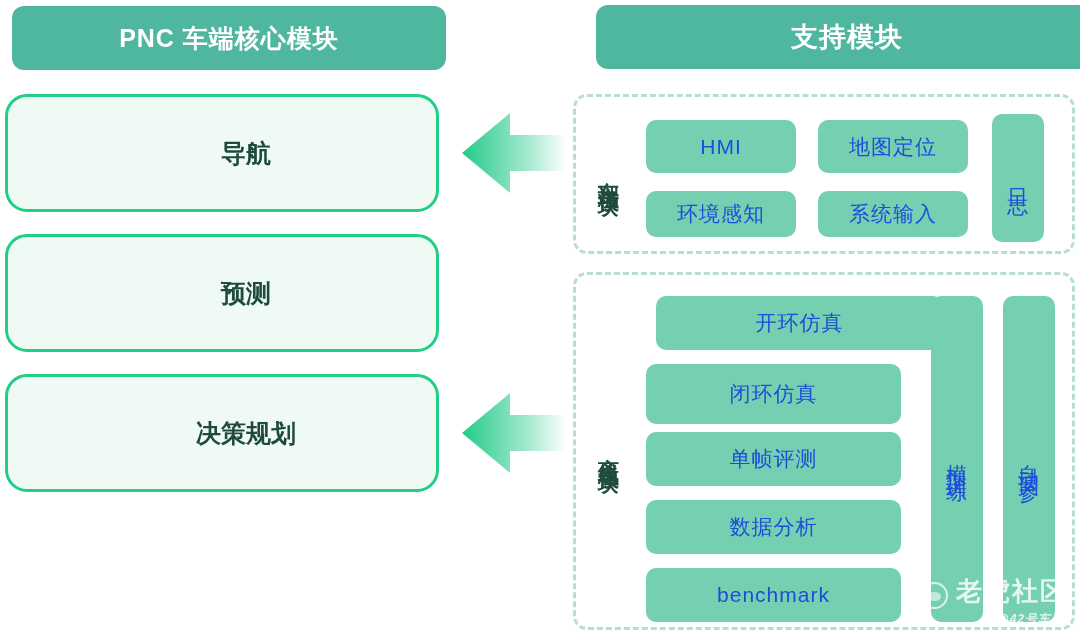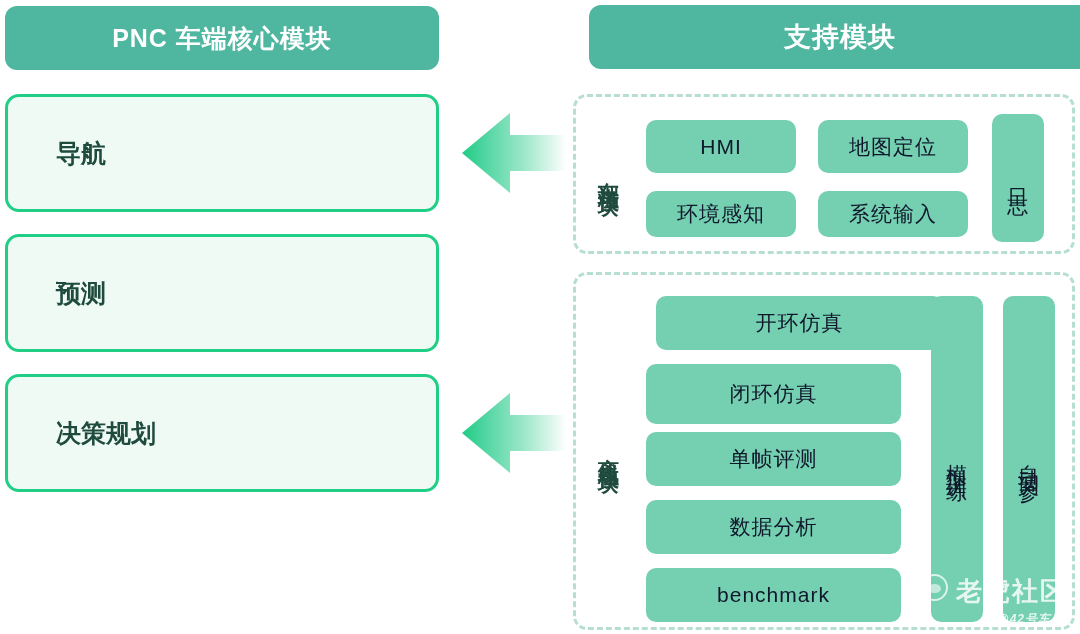--- a/index.html
+++ b/index.html
@@ -13,32 +13,33 @@
 
   
   .col-header {
     position:absolute;
     background:#4FB6A0;
     border-radius:12px;
     display:flex; align-items:center; justify-content:center;
     color:#ffffff;
     font-weight:700;
     letter-spacing:1px;
+    margin-left:7px;
   }
   #header-left  { left:5px;   top:6px;  width:434px; height:64px; font-size:25px; }
   #header-right { left:589px; top:5px;  width:502px; height:64px; font-size:27px; }
 
   
   .core-box {
     position:absolute;
     left:5px; width:434px;
     background:#EFFAF4;
     border:3px solid #21CE85;
-    border-radius:14px;
-    display:flex; align-items:center; justify-content:flex-start;
+    border-radius:22px;
+    display:flex; align-items:center; justify-content:center;
     color:#1F4A3E;
     font-size:25px;
     font-weight:600;
     padding-left:48px;
   }
   #core-0 { top:94px;  height:118px; }
   #core-1 { top:234px; height:118px; }
   #core-2 { top:374px; height:118px; }
   #core-3 { top:514px; height:116px; }
 
@@ -70,21 +71,21 @@
     letter-spacing:5px;
     line-height:1;
   }
 
   
   .pill {
     position:absolute;
     background:#75D0B2;
     border-radius:10px;
     display:flex; align-items:center; justify-content:center;
-    color:#0f172a;
+    color:#1d4ed8;
     font-size:21px;
     font-weight:400;
     letter-spacing:1px;
   }
   .pill.vertical {
     writing-mode:vertical-rl;
     text-orientation:upright;
     letter-spacing:6px;
     line-height:1;
   }
@@ -106,21 +107,21 @@
   #pill-tune    { left:427px; top:21px;  width:52px;  height:326px; }
 
   
   #watermark {
     position:absolute;
     right:12px; bottom:6px;
     display:flex; flex-direction:column; align-items:flex-end;
     pointer-events:none;
   }
   #wm-main {
-    display:flex; align-items:flex-start; gap:8px;
+    display:flex; align-items:flex-end; gap:8px;
     color:rgba(255,255,255,0.82);
     font-size:26px;
     font-weight:700;
     letter-spacing:2px;
   }
   #wm-logo {
     width:27px; height:27px;
     border:2px solid rgba(255,255,255,0.75);
     border-radius:50%;
     position:relative;

